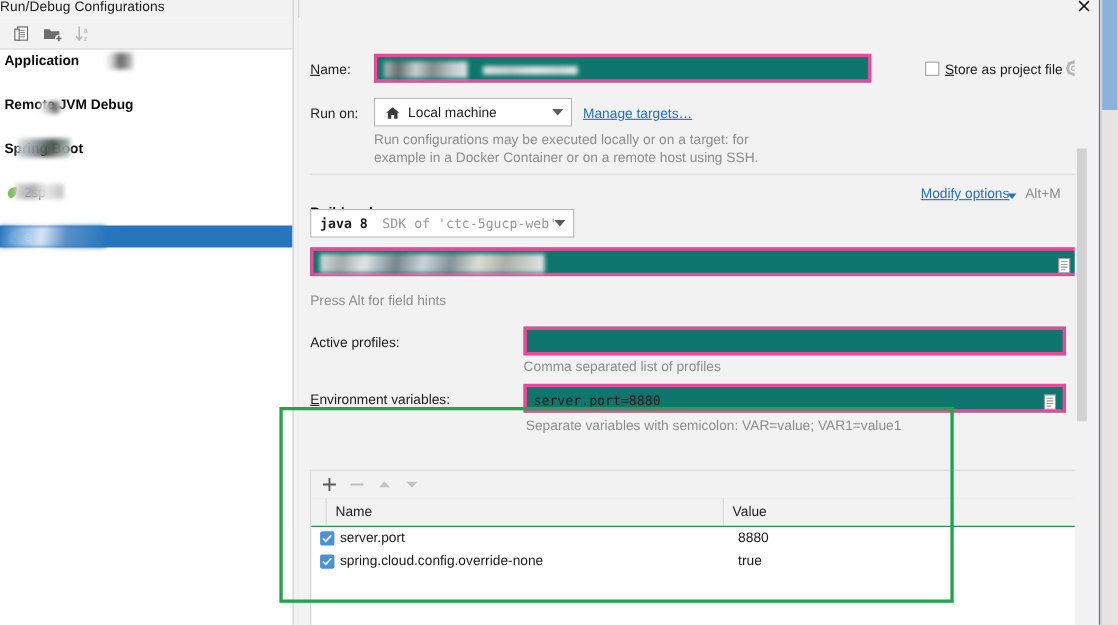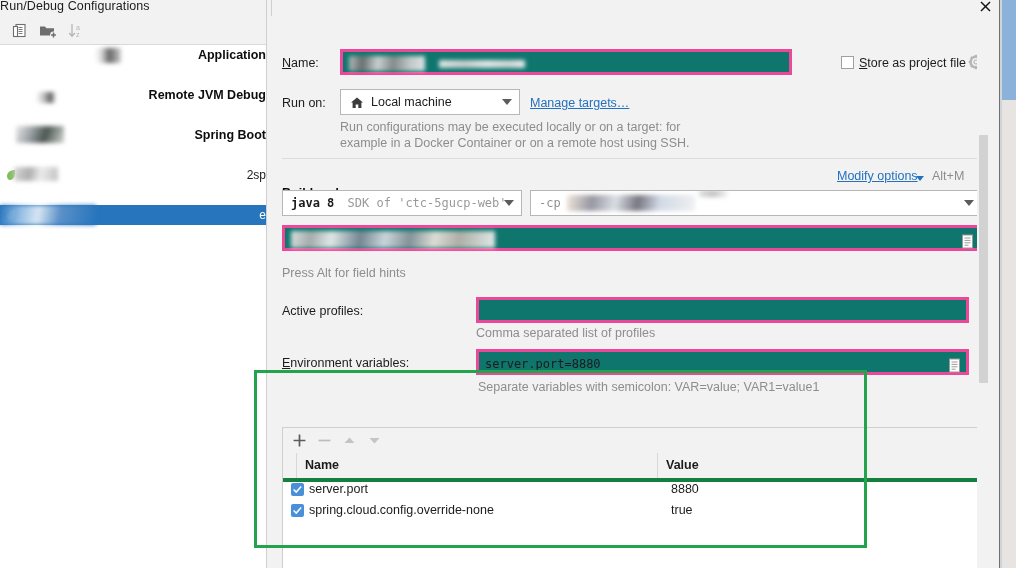--- a/index.html
+++ b/index.html
@@ -10,21 +10,21 @@
     font-size:12px;color:#1f1f1f;
     -webkit-font-smoothing:antialiased;
   }
   .dialog{position:absolute;left:0;top:0;width:1000px;height:480px;background:#f2f2f2;}
   
   .titlebar{position:absolute;left:0;top:0;width:1000px;height:16px;background:#f2f2f2;}
   .title-text{position:absolute;left:0;top:-1px;font-size:12.5px;color:#1b1b1b;letter-spacing:.1px;}
   .close-btn{position:absolute;left:975px;top:-2px;width:20px;height:20px;line-height:20px;
     text-align:center;font-size:15px;color:#111;cursor:default;}
   
-  .sidebar{position:absolute;left:0;top:16px;width:266px;height:552px;background:#ffffff;text-align:right;}
+  .sidebar{position:absolute;left:0;top:16px;width:266px;height:552px;background:#ffffff;}
   .sidebar-toolbar{position:absolute;left:0;top:0;width:266px;height:28px;background:#f2f2f2;
      border-bottom:1px solid #d9d9d9;}
   .tb-icon{position:absolute;top:5px;width:20px;height:20px;}
   .tree{position:absolute;left:0;top:29px;width:266px;}
   .tree-row{position:relative;height:20px;line-height:20px;padding-left:4px;white-space:nowrap;}
   .tree-row.group{font-weight:bold;font-size:12.5px;color:#0d0d0d;}
   .tree-row.child{padding-left:22px;color:#1b1b1b;}
   .tree-row.selected{background:#2675bd;color:#ffffff;}
   .tree-ico{position:absolute;left:4px;top:3px;width:14px;height:14px;}
   
@@ -47,21 +47,21 @@
      border-left:5px solid transparent;border-right:5px solid transparent;border-top:6px solid #5c5c5c;}
   .link{position:absolute;color:#2470c0;font-size:12.5px;white-space:nowrap;cursor:default;}
   .link u{text-decoration:underline;}
   .sec-title{position:absolute;font-weight:bold;font-size:12.5px;color:#0d0d0d;}
   .divider{position:absolute;height:1px;background:#dcdcdc;}
   .check-box{position:absolute;width:13px;height:13px;border:1px solid #a0a0a0;background:#fff;box-sizing:border-box;}
   .expand-ico{position:absolute;right:5px;top:5px;width:13px;height:15px;}
   
   .tbl{position:absolute;background:#ffffff;border:1px solid #cfcfcf;box-sizing:border-box;}
   .tbl-toolbar{position:absolute;left:0;top:0;right:0;height:25px;background:#f2f2f2;border-bottom:1px solid #d7d7d7;}
-  .tbl-head{position:absolute;left:0;top:25px;right:0;height:25px;background:#f2f2f2;border-bottom:4px solid #15803d;font-weight:bold;}
+  .tbl-head{position:absolute;left:0;top:25px;right:0;height:25px;background:#f2f2f2;border-bottom:1px solid #15803d;}
   .th{position:absolute;top:0;height:25px;line-height:25px;font-size:12.5px;color:#1b1b1b;padding-left:8px;}
   .colsep{position:absolute;top:0;width:1px;height:25px;background:#d7d7d7;}
   .row{position:absolute;left:0;right:0;height:21px;line-height:21px;font-size:12.5px;color:#1b1b1b;}
   .row .cb{position:absolute;left:8px;top:4px;width:13px;height:13px;background:#4a90d9;border-radius:2px;}
   .row .cb svg{position:absolute;left:1px;top:1px;}
   .row .nm{position:absolute;left:26px;}
   .row .vl{position:absolute;left:388px;}
   
   .tbtn{position:absolute;top:4px;width:17px;height:17px;}
   
@@ -207,26 +207,20 @@
       <u>Modify options</u>
     </div>
     <span style="position:absolute;left:645px;top:160px;width:0;height:0;border-left:4px solid transparent;border-right:4px solid transparent;border-top:5px solid #2470c0;"></span>
     <div class="hint" style="left:661px;top:153px">Alt+M</div>
 
     <div class="combo mono" style="left:11px;top:174px;width:240px;font-family:'DejaVu Sans Mono',monospace;font-size:12px;">
       <span style="color:#1b1b1b;font-weight:bold">java 8</span>
       <span style="color:#9a9a9a;margin-left:6px">SDK of 'ctc-5gucp-web'</span>
       <span class="arrow"></span>
     </div>
-    <div class="combo mono" style="left:259px;top:174px;width:452px;font-family:'DejaVu Sans Mono',monospace;font-size:12px;color:#8e8e8e;">
-      <span>-cp</span>
-      <span class="blur" style="position:absolute;left:36px;top:4px;width:128px;height:16px;background:linear-gradient(100deg,#f0e4d8 0%,#8f8f9c 20%,#d9dde3 38%,#6d6d78 55%,#cfd8e4 72%,#efefef 100%);"></span>
-      <span class="blur" style="position:absolute;left:168px;top:-1px;width:28px;height:7px;background:linear-gradient(90deg,#dcdcdc,#bcbcbc,#ededed);"></span>
-      <span class="arrow"></span>
-    </div>
 
     <div class="input" style="left:11px;top:209px;width:700px">
       <span class="blur" style="position:absolute;left:6px;top:3px;width:204px;height:17px;background:linear-gradient(100deg,#e8e8e8 0%,#b0b0b0 10%,#f0f0f0 20%,#7d8794 34%,#d9dde3 46%,#8d949c 58%,#ece6de 70%,#b9b3ab 82%,#f3f3f3 100%);"></span>
       <span class="expand-ico">
         <svg width="13" height="15" viewBox="0 0 13 15">
           <rect x="1.5" y="1" width="10" height="13" fill="#fff" stroke="#9a9a9a" stroke-width="1"></rect>
           <line x1="3.5" y1="4" x2="9.5" y2="4" stroke="#9a9a9a"></line>
           <line x1="3.5" y1="6.4" x2="9.5" y2="6.4" stroke="#9a9a9a"></line>
           <line x1="3.5" y1="8.8" x2="9.5" y2="8.8" stroke="#9a9a9a"></line>
           <line x1="3.5" y1="11.2" x2="7.5" y2="11.2" stroke="#9a9a9a"></line>

